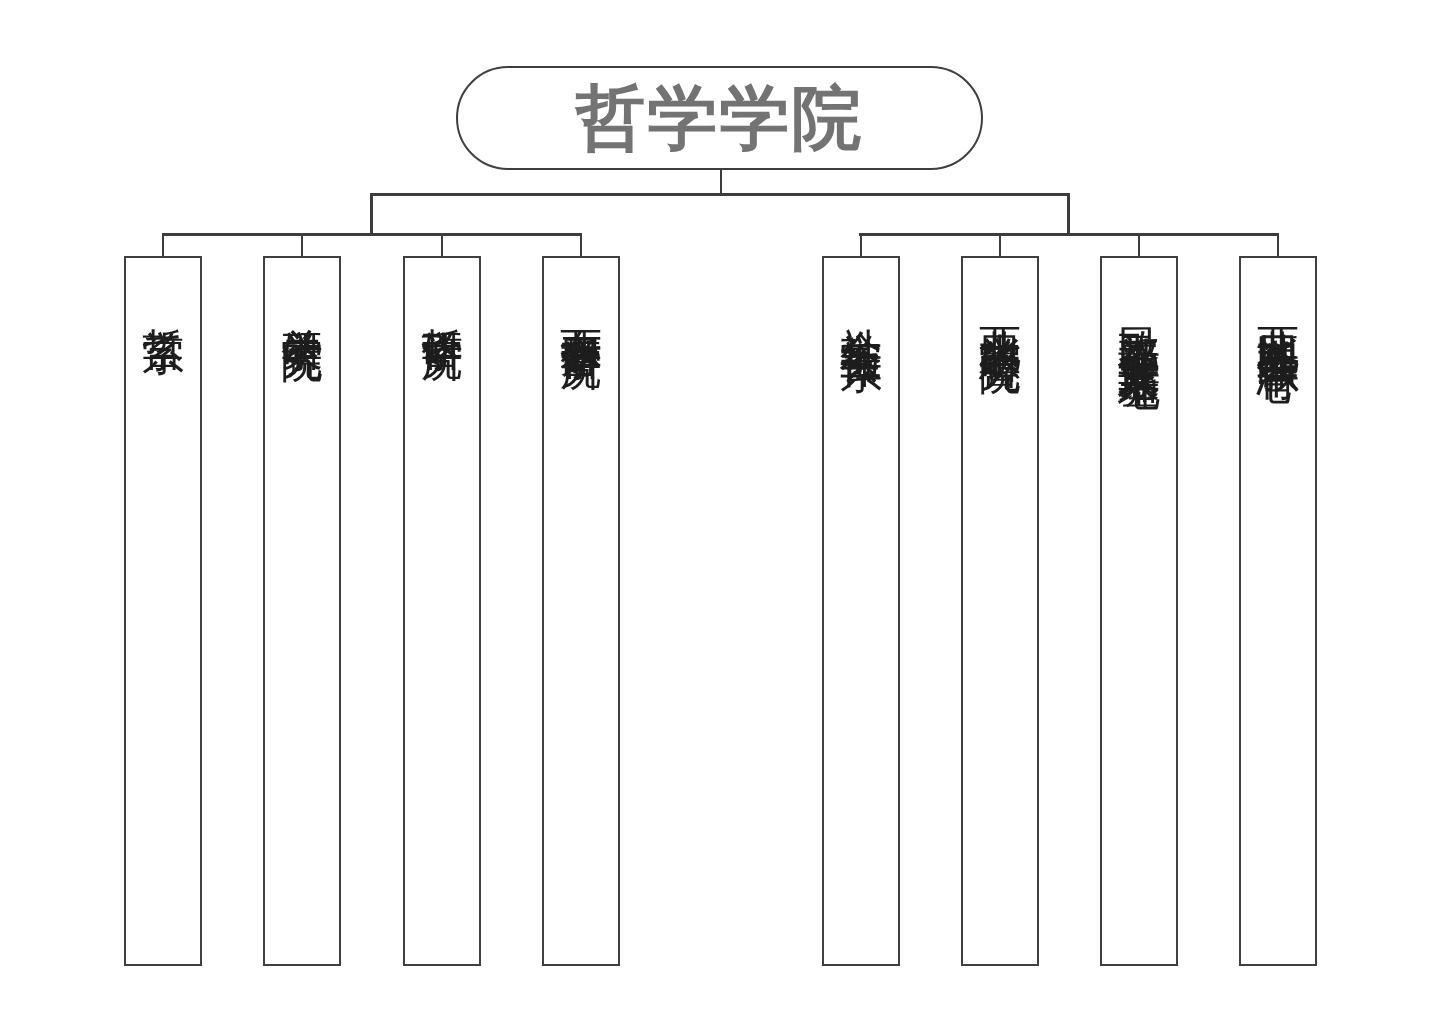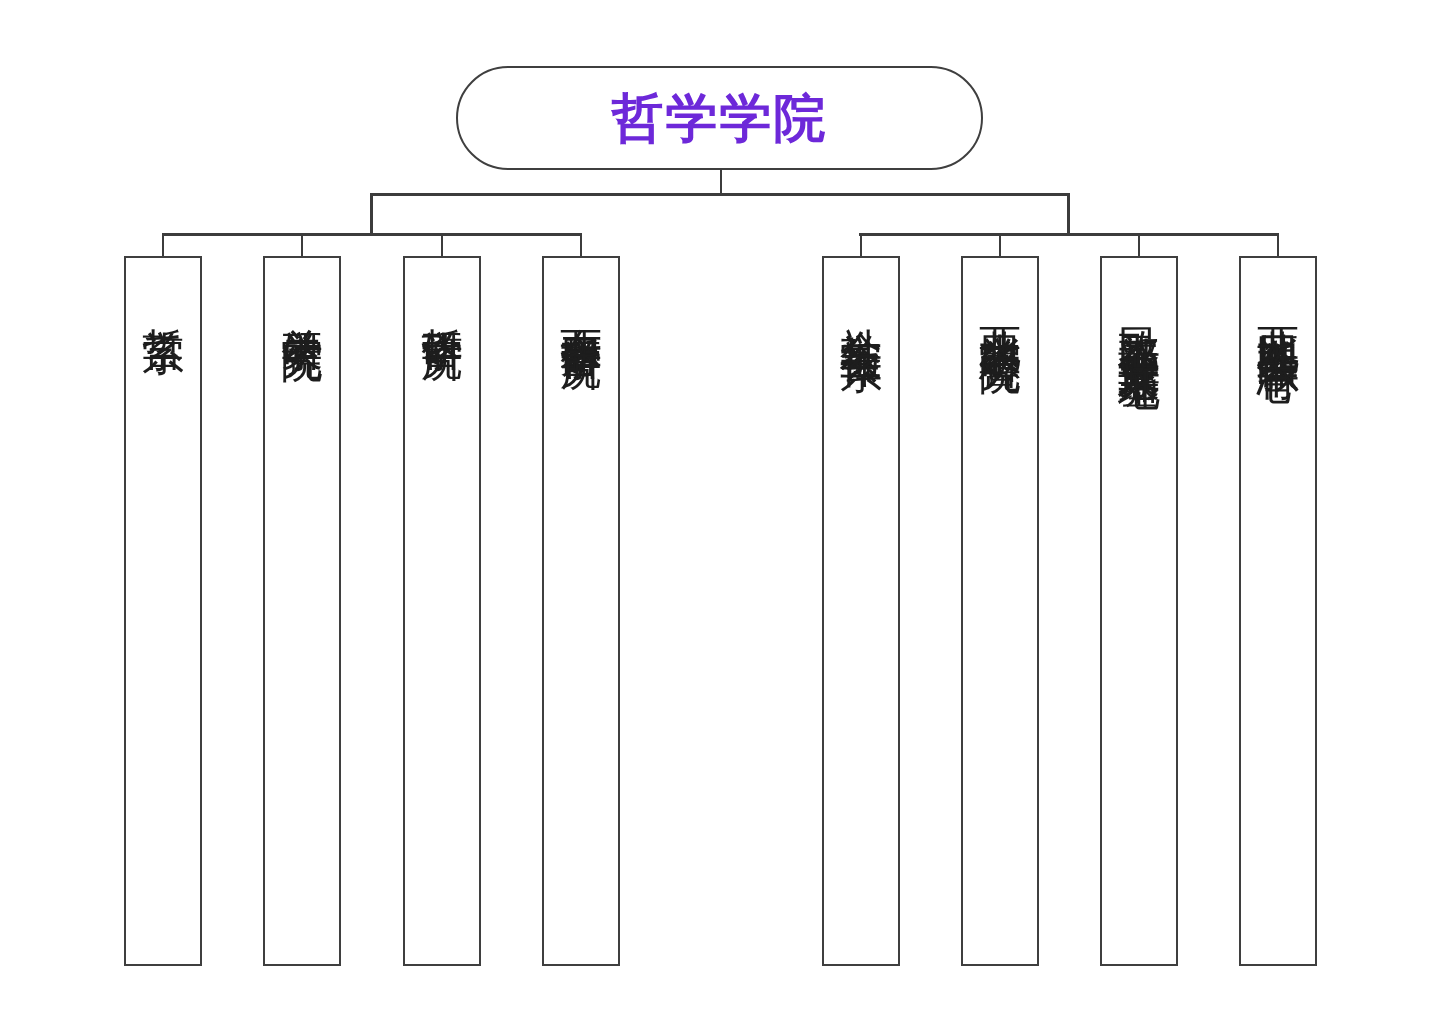--- a/index.html
+++ b/index.html
@@ -24,23 +24,23 @@
     height: 104px;
     box-sizing: border-box;
     border: 2px solid #3f3f3f;
     border-radius: 52px;
     background: #ffffff;
     display: flex;
     align-items: center;
     justify-content: center;
   }
   .root-label {
-    font-size: 52px;
+    font-size: 70px;
     font-weight: bold;
-    color: #6d28d9;
+    color: #737373;
     letter-spacing: 2px;
     line-height: 1;
     white-space: nowrap;
   }
   
   .line {
     position: absolute;
     background: #3c3c3c;
   }
   .root-stem        { left: 720px;  top: 169px; width: 2px;   height: 27px; }

